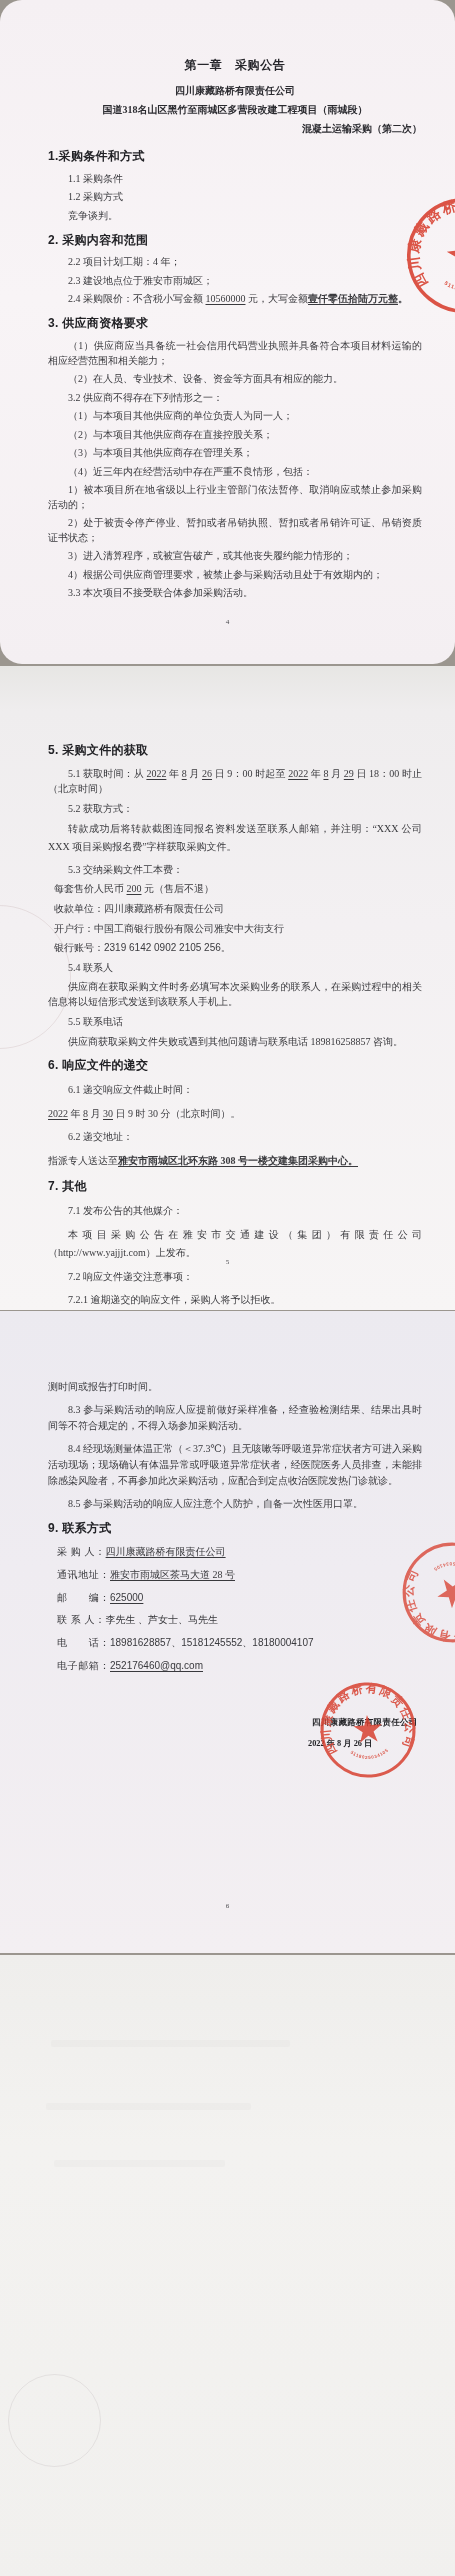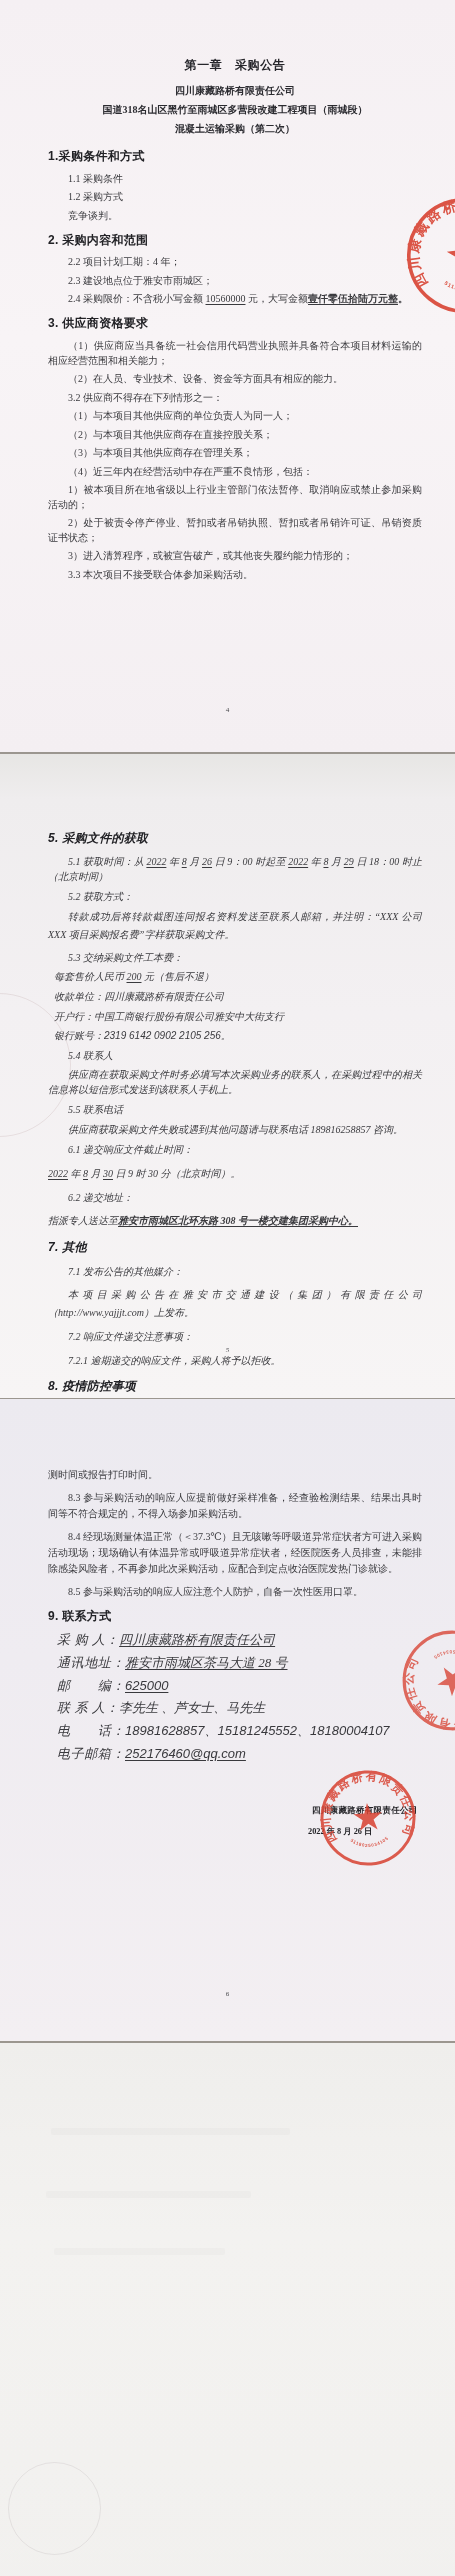--- a/index.html
+++ b/index.html
@@ -6,39 +6,39 @@
   body{
     width:455px;
     background:#9b968f;
     font-family:"Liberation Serif","DejaVu Serif",serif;
   }
   .doc-wrap{width:455px;height:2576px;overflow:hidden;position:relative;}
   .page{
     position:relative;width:455px;overflow:hidden;box-sizing:border-box;
     margin-bottom:1.7px;
   }
-  .page-1{height:752px;padding:57px 33px 0 48px;
-    background:linear-gradient(180deg,#f5f0f3 0%,#f8f4f6 45%,#f4eff2 100%);}
+  .page-1{height:664px;padding:57px 33px 0 48px;
+    background:linear-gradient(180deg,#f5f0f3 0%,#f8f4f6 45%,#f4eff2 100%);border-radius:22px;}
   .page-2{height:644px;padding:68px 33px 0 48px;
-    background:linear-gradient(180deg,#e7e6e4 0%,#efedee 7%,#f3f0f2 40%,#f7f5f5 100%);font-style:italic;}
+    background:linear-gradient(180deg,#e7e6e4 0%,#efedee 7%,#f3f0f2 40%,#f7f5f5 100%);}
   .page-3{height:642px;padding:68px 33px 0 48px;
     background:linear-gradient(180deg,#eceaf0 0%,#efecf1 40%,#f3eff2 100%);}
   .page-4{height:642px;
     background:linear-gradient(180deg,#efeeec 0%,#f3f2f0 30%,#f1f0ee 100%);}
 
   .doc-title{
     font-family:"Liberation Sans","DejaVu Sans",sans-serif;
     font-size:12px;font-weight:700;color:#26262b;
     text-align:center;margin:0 0 10.2px;letter-spacing:0.6px;
   }
   .doc-sub{
     font-size:10px;font-weight:700;color:#2b2b30;
     text-align:center;margin:0 0 5.1px;
   }
-  .doc-sub.last{margin:3.4px 0 11.4px;}
+  .doc-sub.last{margin:3.4px 0 11.4px;text-align:right;}
   .sec{
     font-family:"Liberation Sans","DejaVu Sans",sans-serif;
     font-size:12px;font-weight:700;color:#222226;
     margin:8.5px 0 6.8px;letter-spacing:0.3px;
   }
   p{
     font-size:10px;line-height:14.5px;margin:0 0 4px;
     color:#3a3a3e;text-align:justify;
   }
   .ind{text-indent:2em;}
@@ -48,21 +48,21 @@
   .page-3 p{line-height:16px;margin-bottom:6.8px;}
   .u{text-decoration:underline;text-underline-offset:1.7px;}
   .b{font-weight:700;}
   .num{font-family:"Liberation Sans","DejaVu Sans",sans-serif;}
   .pageno{
     position:absolute;left:0;right:0;bottom:35px;text-align:center;
     font-size:7.1px;color:#4c4c50;margin:0;
   }
   .page-3 .pageno{bottom:33px;}
 
-  .contact-row{margin:0 0 7.7px 9px;font-size:13px;line-height:13px;color:#39393d;font-style:italic;}
+  .contact-row{margin:0 0 7.7px 9px;font-size:10px;line-height:13px;color:#39393d;}
   .contact-row .lab{letter-spacing:0.6px;}
   .contact-row.uv .val{text-decoration:underline;text-underline-offset:2.3px;}
   .contact-row .val-num{font-family:"Liberation Sans","DejaVu Sans",sans-serif;}
 
   .sign-company{
     position:absolute;left:312px;top:403px;margin:0;
     font-size:8.5px;font-weight:600;color:#232327;letter-spacing:0.3px;line-height:11.4px;
   }
   .sign-date{
     position:absolute;left:308px;top:425px;margin:0;
@@ -106,20 +106,21 @@
     <p class="ind">（1）供应商应当具备统一社会信用代码营业执照并具备符合本项目材料运输的相应经营范围和相关能力；</p>
     <p class="ind">（2）在人员、专业技术、设备、资金等方面具有相应的能力。</p>
     <p class="ind">3.2 供应商不得存在下列情形之一：</p>
     <p class="ind">（1）与本项目其他供应商的单位负责人为同一人；</p>
     <p class="ind">（2）与本项目其他供应商存在直接控股关系；</p>
     <p class="ind">（3）与本项目其他供应商存在管理关系；</p>
     <p class="ind">（4）近三年内在经营活动中存在严重不良情形，包括：</p>
     <p class="ind">1）被本项目所在地省级以上行业主管部门依法暂停、取消响应或禁止参加采购活动的；</p>
     <p class="ind">2）处于被责令停产停业、暂扣或者吊销执照、暂扣或者吊销许可证、吊销资质证书状态；</p>
     <p class="ind">3）进入清算程序，或被宣告破产，或其他丧失履约能力情形的；</p>
+    <p class="ind">4）根据公司供应商管理要求，被禁止参与采购活动且处于有效期内的；</p>
     <p class="ind">3.3 本次项目不接受联合体参加采购活动。</p>
 
     <p class="pageno">4</p>
 
     <div class="stamp stamp-partial-p1">
       <svg viewBox="0 0 200 200" xmlns="http://www.w3.org/2000/svg">
         <circle cx="100" cy="100" r="92" fill="none" stroke="currentColor" stroke-width="6"></circle>
         <path id="arcA" d="M 37.7,143.6 A 76,76 0 1 1 162.3,143.6" fill="none"></path>
         <text font-size="23" letter-spacing="4" fill="currentColor">
           <textPath href="#arcA" startOffset="50%" text-anchor="middle">四川康藏路桥有限责任公司</textPath>
@@ -141,20 +142,21 @@
     <p class="ind">5.3 交纳采购文件工本费：</p>
     <p class="ind-half"><span>每套售价人民币 </span><span class="u">200</span><span> 元（售后不退）</span></p>
     <p class="ind-half">收款单位：四川康藏路桥有限责任公司</p>
     <p class="ind-half">开户行：中国工商银行股份有限公司雅安中大街支行</p>
     <p class="ind-half num">银行账号：2319 6142 0902 2105 256。</p>
     <p class="ind">5.4 联系人</p>
     <p class="ind">供应商在获取采购文件时务必填写本次采购业务的联系人，在采购过程中的相关信息将以短信形式发送到该联系人手机上。</p>
     <p class="ind">5.5 联系电话</p>
     <p class="ind">供应商获取采购文件失败或遇到其他问题请与联系电话 189816258857 咨询。</p>
 
+    <div class="sec">6. 响应文件的递交</div>
     <p class="ind loose">6.1 递交响应文件截止时间：</p>
     <p class="loose"><span class="u">2022</span><span> 年 </span><span class="u">8</span><span> 月 </span><span class="u">30</span><span> 日 9 时 30 分（北京时间）。</span></p>
     <p class="ind loose">6.2 递交地址：</p>
     <p class="loose"><span>指派专人送达至</span><span class="u b">雅安市雨城区北环东路 308 号一楼交建集团采购中心。</span></p>
 
     <div class="sec">7. 其他</div>
     <p class="ind loose">7.1 发布公告的其他媒介：</p>
     <p class="ind loose">本项目采购公告在雅安市交通建设（集团）有限责任公司（http://www.yajjjt.com）上发布。</p>
     <p class="ind loose">7.2 响应文件递交注意事项：</p>
     <p class="ind loose">7.2.1 逾期递交的响应文件，采购人将予以拒收。</p>

